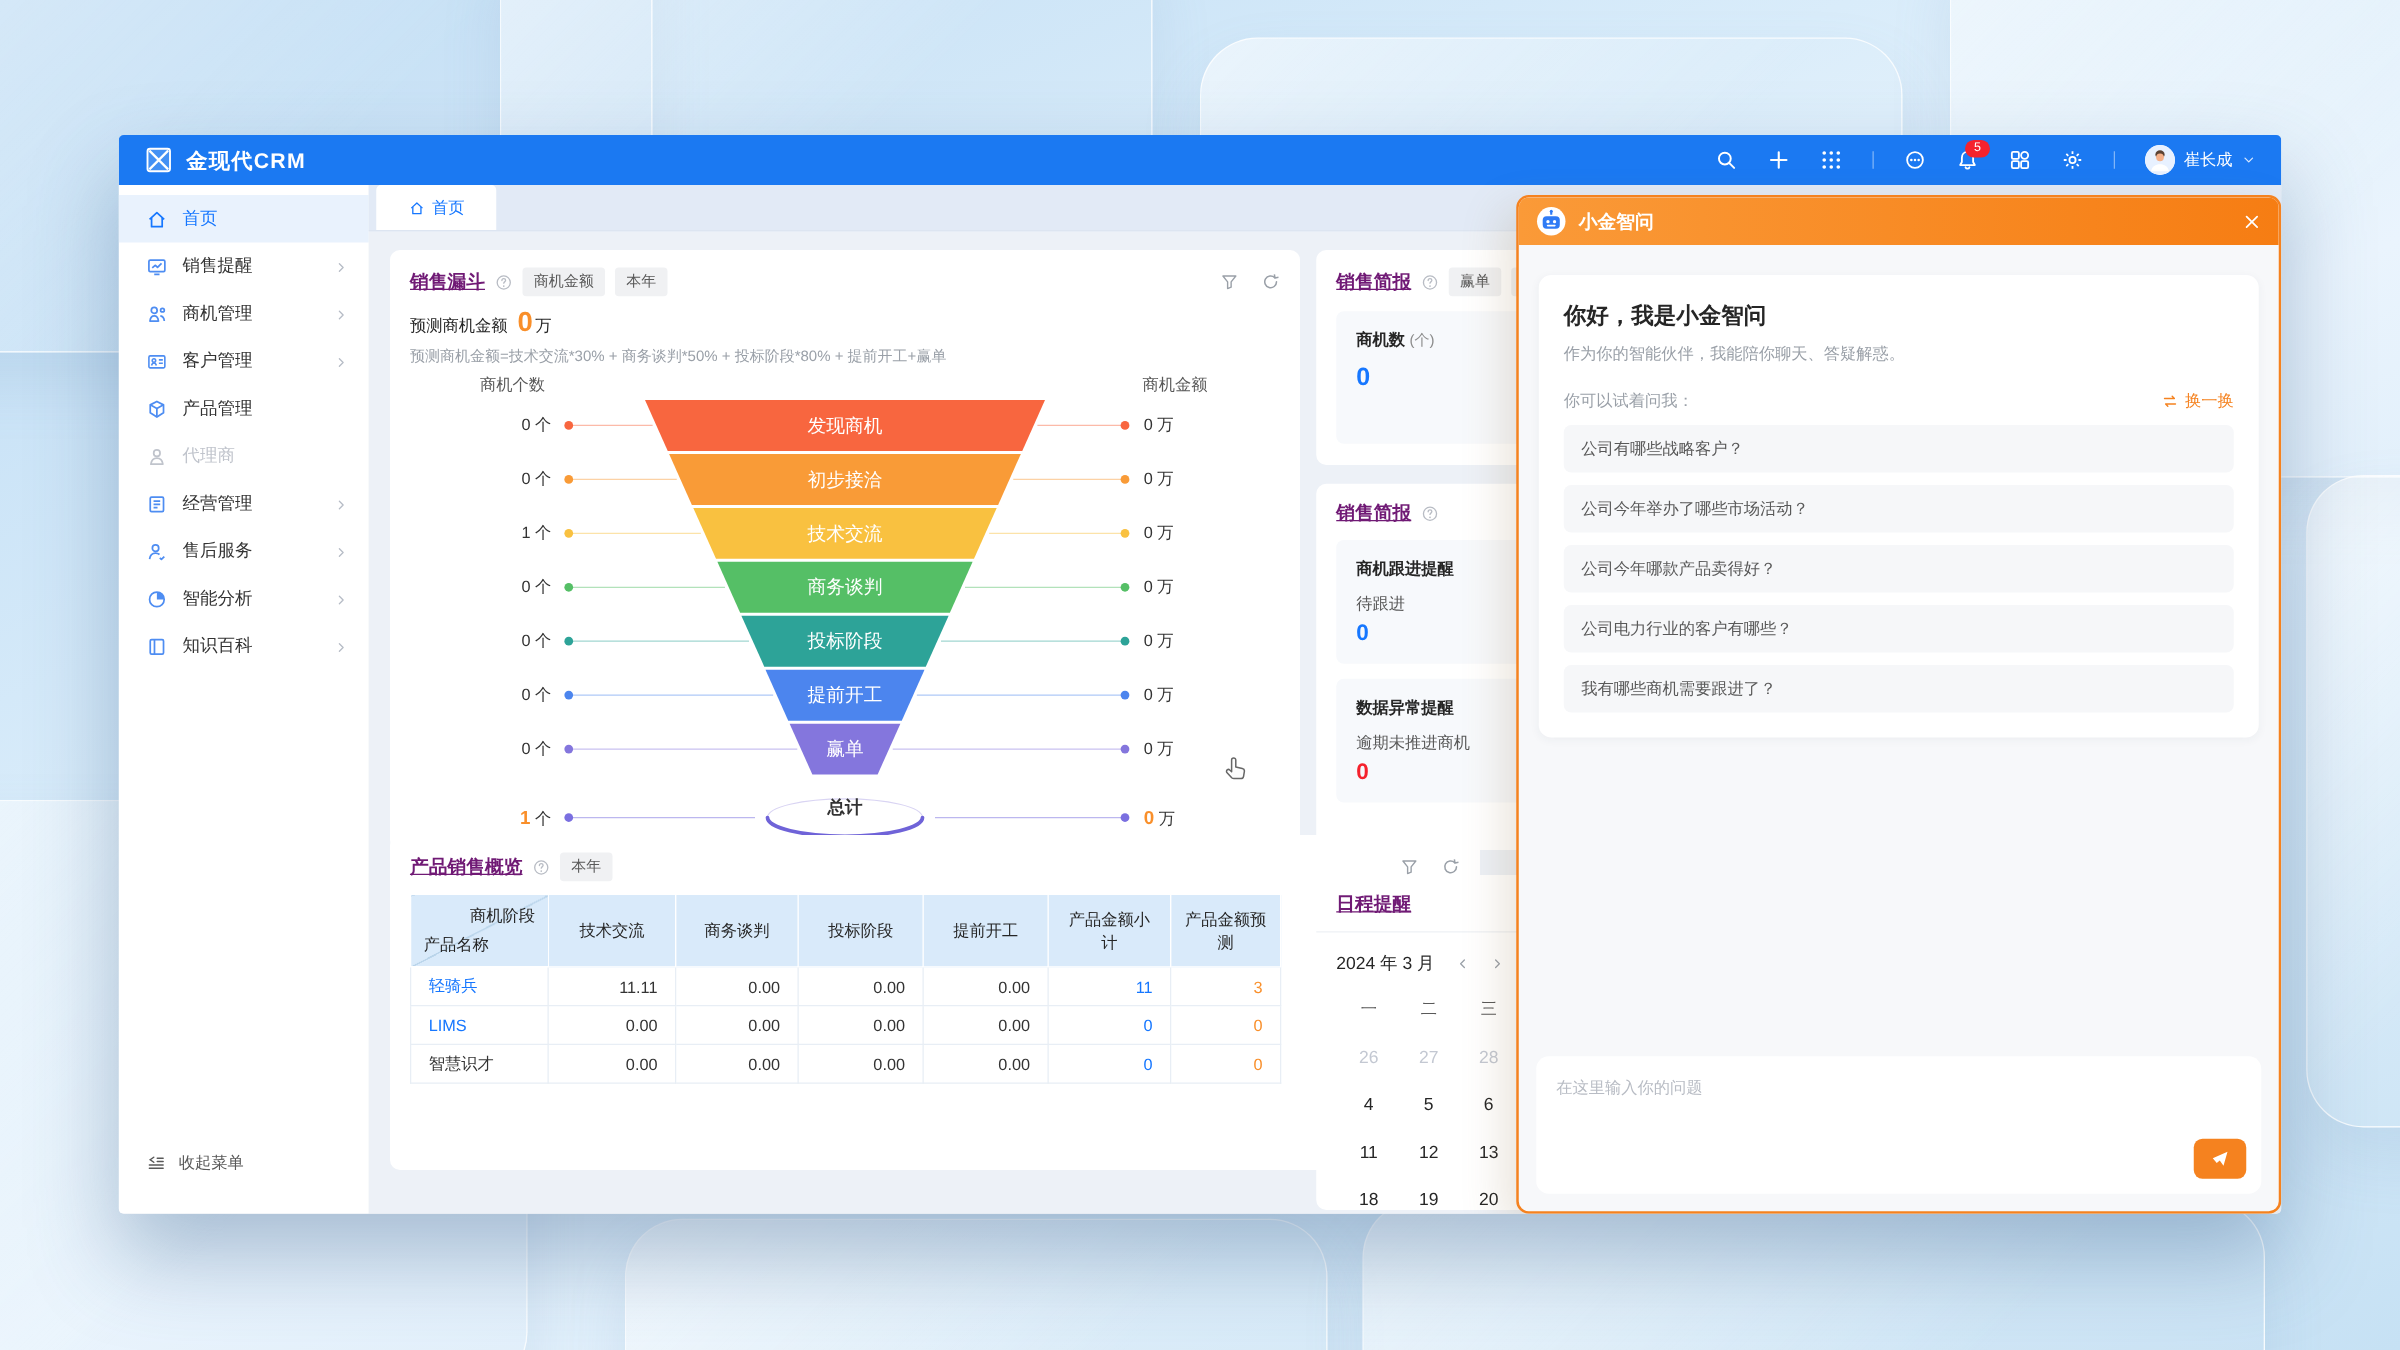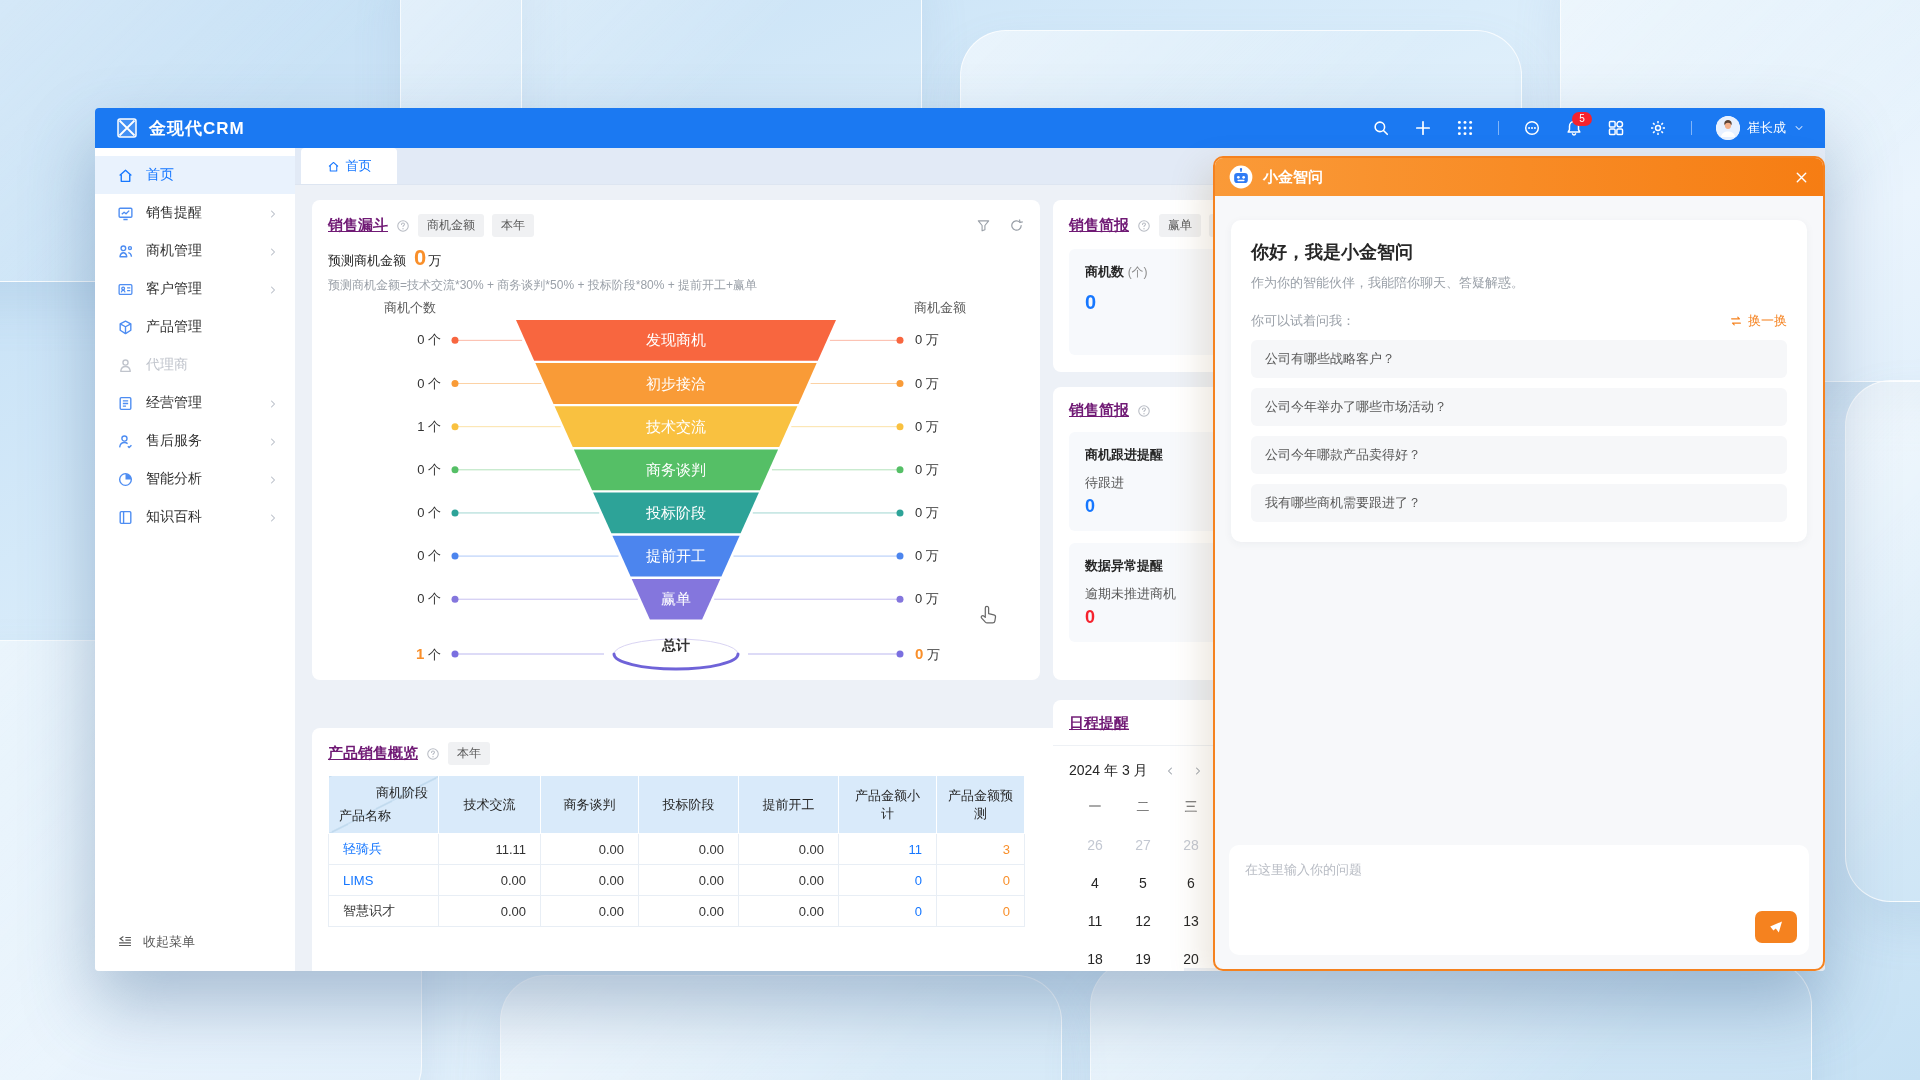--- a/index.html
+++ b/index.html
@@ -35,37 +35,37 @@
   .sidebar{position:absolute;left:0;top:40px;width:200px;bottom:0;background:#fff;}
   .menu{padding-top:8px;}
   .menu-item{height:38px;display:flex;align-items:center;padding:0 16px 0 22px;
     font-size:14px;color:#333;cursor:pointer;}
   .menu-item .mi-icon{width:17px;height:17px;color:#4e8df2;margin-right:12px;}
   .menu-item.active{background:#e9f2fd;color:#1677ff;}
   .menu-item.active .mi-icon{color:#1677ff;}
   .menu-item.disabled{color:#c0c4cc;cursor:default;}
   .menu-item.disabled .mi-icon{color:#c0c4cc;}
   .mi-chevron{margin-left:auto;width:12px;height:12px;color:#b6bcc6;}
-  .collapse{position:absolute;bottom:20px;left:22px;display:flex;gap:10px;color:#595959;
-    font-size:13px;align-items:center;cursor:pointer;}
+  .collapse{position:absolute;bottom:32px;left:22px;display:flex;gap:10px;color:#595959;
+    font-size:13px;align-items:flex-end;cursor:pointer;}
   .collapse [data-icon]{width:16px;height:16px;}
 
   
   .content{position:absolute;left:200px;top:40px;right:0;bottom:0;background:#edf1f7;}
   .tabbar{height:36px;background:#e2eaf6;display:flex;align-items:stretch;
     border-bottom:1px solid #dde5f1;}
   .tab{margin-left:6px;width:96px;background:#fff;display:flex;align-items:center;
     justify-content:center;gap:6px;color:#1677ff;font-size:13px;border-radius:4px 4px 0 0;cursor:pointer;}
   .tab [data-icon]{width:13px;height:13px;color:#1677ff;}
 
   .card{position:absolute;background:#fff;border-radius:8px;box-sizing:border-box;padding:14px 16px;}
   #card-funnel{left:17px;top:52px;width:728px;height:480px;}
   #card-briefing{left:758px;top:52px;width:754px;height:172px;}
   #card-reminder{left:758px;top:239px;width:754px;height:293px;}
-  #card-product{left:17px;top:580px;width:872px;height:268px;}
+  #card-product{left:17px;top:520px;width:872px;height:268px;}
   #card-calendar{left:758px;top:552px;width:754px;height:268px;}
 
   .card-head{display:flex;align-items:center;gap:8px;}
   .card-title{font-size:15px;font-weight:bold;color:#701a75;text-decoration:underline;}
   .help{width:14px;height:14px;color:#b8bcc4;cursor:pointer;}
   .tag{background:#f0f1f3;color:#595959;font-size:12px;padding:3px 9px;border-radius:3px;white-space:nowrap;}
   .head-actions{margin-left:auto;display:flex;gap:18px;color:#9aa0a8;}
   .head-actions [data-icon]{width:15px;height:15px;cursor:pointer;}
 
   .forecast{margin-top:10px;font-size:13px;color:#262626;display:flex;align-items:baseline;}
@@ -670,20 +670,21 @@
                 <path d="M3 5.5h9l-2-2M13 10.5H4l2 2"></path>
               </svg>
             </span>
           <span>换一换</span>
         </span>
       </div>
       <div id="question-list">
           <div class="q-item">公司有哪些战略客户？</div>
           <div class="q-item">公司今年举办了哪些市场活动？</div>
           <div class="q-item">公司今年哪款产品卖得好？</div>
+          <div class="q-item">公司电力行业的客户有哪些？</div>
           <div class="q-item">我有哪些商机需要跟进了？</div>
         </div>
     </div>
     <div class="chat-input">
       <textarea placeholder="在这里输入你的问题" style=""></textarea>
       <span class="send">
         <span data-icon="send-icon">
             <svg viewBox="0 0 16 16">
               <path d="M2.2 7.6L14 2.4l-3.2 11.2-3-4.2-2.4 2z" fill="currentColor"></path>
             </svg>

